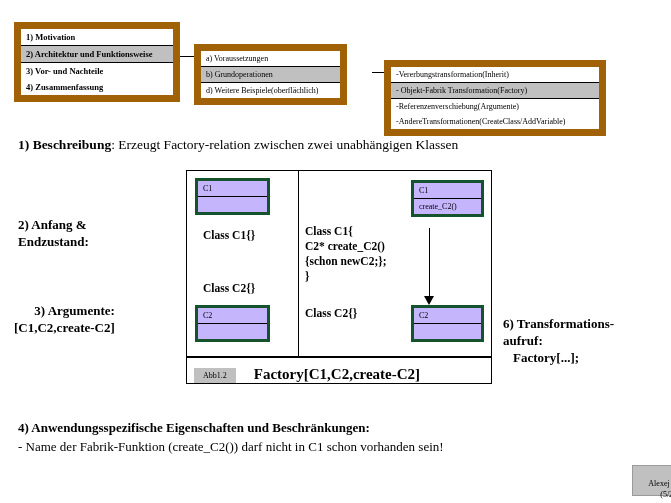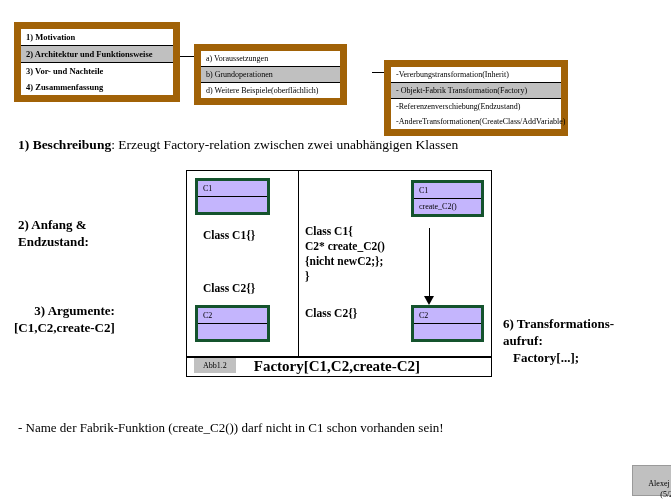--- a/index.html
+++ b/index.html
@@ -38,21 +38,21 @@
     border-top: 1px solid #000;
     border-bottom: 1px solid #000;
   }
 
   #nav1 { left: 14px; top: 22px; width: 166px; }
   #nav1 .navrow { font-size: 8.5px; line-height: 14px; padding: 1px 5px; }
 
   #nav2 { left: 194px; top: 44px; width: 153px; }
   #nav2 .navrow { font-weight: normal; font-size: 8px; line-height: 13px; padding: 1px 5px; }
 
-  #nav3 { left: 384px; top: 60px; width: 184px; }
+  #nav3 { left: 384px; top: 60px; width: 222px; }
   #nav3 .navrow { font-weight: normal; font-size: 8px; line-height: 13px; padding: 1px 5px; }
 
   .connector {
     position: absolute;
     height: 0;
     border-top: 1px solid #000;
   }
   #conn1 { left: 180px; top: 56px; width: 14px; }
   #conn2 { left: 372px; top: 72px; width: 12px; }
 
@@ -149,26 +149,26 @@
     left: 424px; top: 296px;
     width: 0; height: 0;
     border-left: 5px solid transparent;
     border-right: 5px solid transparent;
     border-top: 9px solid #000;
   }
 
   
   #caption {
     left: 186px; top: 357px;
-    width: 306px; height: 20px;
+    width: 306px; height: 27px;
     border: 1px solid #000;
     box-sizing: border-box;
     background: #fff;
     display: flex;
-    align-items: flex-start;
+    align-items: flex-end;
   }
   #caption-tag {
     background: #c0c0c0;
     font-size: 8px;
     padding: 3px 9px;
     margin-left: 7px;
     white-space: nowrap;
   }
   #caption-title {
     font-weight: bold;
@@ -217,21 +217,21 @@
   <div class="navrow">a) Voraussetzungen</div>
   <div class="navrow sel">b) Grundoperationen</div>
   <div class="navrow">d) Weitere Beispiele(oberflächlich)</div>
 </div>
 
 <div class="connector abs" id="conn2"></div>
 
 <div class="navbox" id="nav3">
   <div class="navrow">-Vererbungstransformation(Inherit)</div>
   <div class="navrow sel">- Objekt-Fabrik Transformation(Factory)</div>
-  <div class="navrow">-Referenzenverschiebung(Endzustand)</div>
+  <div class="navrow">-Referenzenverschiebung(Argumente)</div>
   <div class="navrow">-AndereTransformationen(CreateClass/AddVariable)</div>
 </div>
 
 <div class="abs" id="desc1">
   <b>1) </b><b>Beschreibung</b><span>: Erzeugt Factory-relation zwischen zwei unabhängigen Klassen</span>
 </div>
 
 <div class="leftlabel" id="lbl2">
   <div>2) Anfang &amp;</div>
   <div>Endzustand:</div>
@@ -258,21 +258,21 @@
 <div class="codetext" id="code-left-c1">Class C1{}</div>
 <div class="codetext" id="code-left-c2">Class C2{}</div>
 <div class="umlbox" id="box-c2-left">
   <div class="cname">C2</div>
   <div class="cbody">&nbsp;</div>
 </div>
 
 <div class="codetext" id="code-right-c1">
   <div>Class C1{</div>
   <div>C2* create_C2()</div>
-  <div>{nicht newC2;};</div>
+  <div>{schon newC2;};</div>
   <div>}</div>
 </div>
 <div class="codetext" id="code-right-c2">Class C2{}</div>
 
 <div class="umlbox" id="box-c1-right">
   <div class="cname">C1</div>
   <div class="cbody">create_C2()</div>
 </div>
 <div class="umlbox" id="box-c2-right">
   <div class="cname">C2</div>
@@ -281,19 +281,20 @@
 
 <div class="abs" id="arrow-line"></div>
 <div class="abs" id="arrow-head"></div>
 
 <div class="abs" id="caption">
   <span id="caption-tag">Abb1.2</span>
   <span id="caption-title">Factory[C1,C2,create-C2]</span>
 </div>
 
 <div class="abs" id="sec4">
+  <span class="head">4) Anwendungsspezifische Eigenschaften und Beschränkungen:</span>
   <span class="sub">- Name der Fabrik-Funktion (create_C2()) darf nicht in C1 schon vorhanden sein!</span>
 </div>
 
 <div class="abs" id="footer">
   <div>Alexej Kupin</div>
   <div>(5/20)</div>
 </div>
 
 </body></html>

